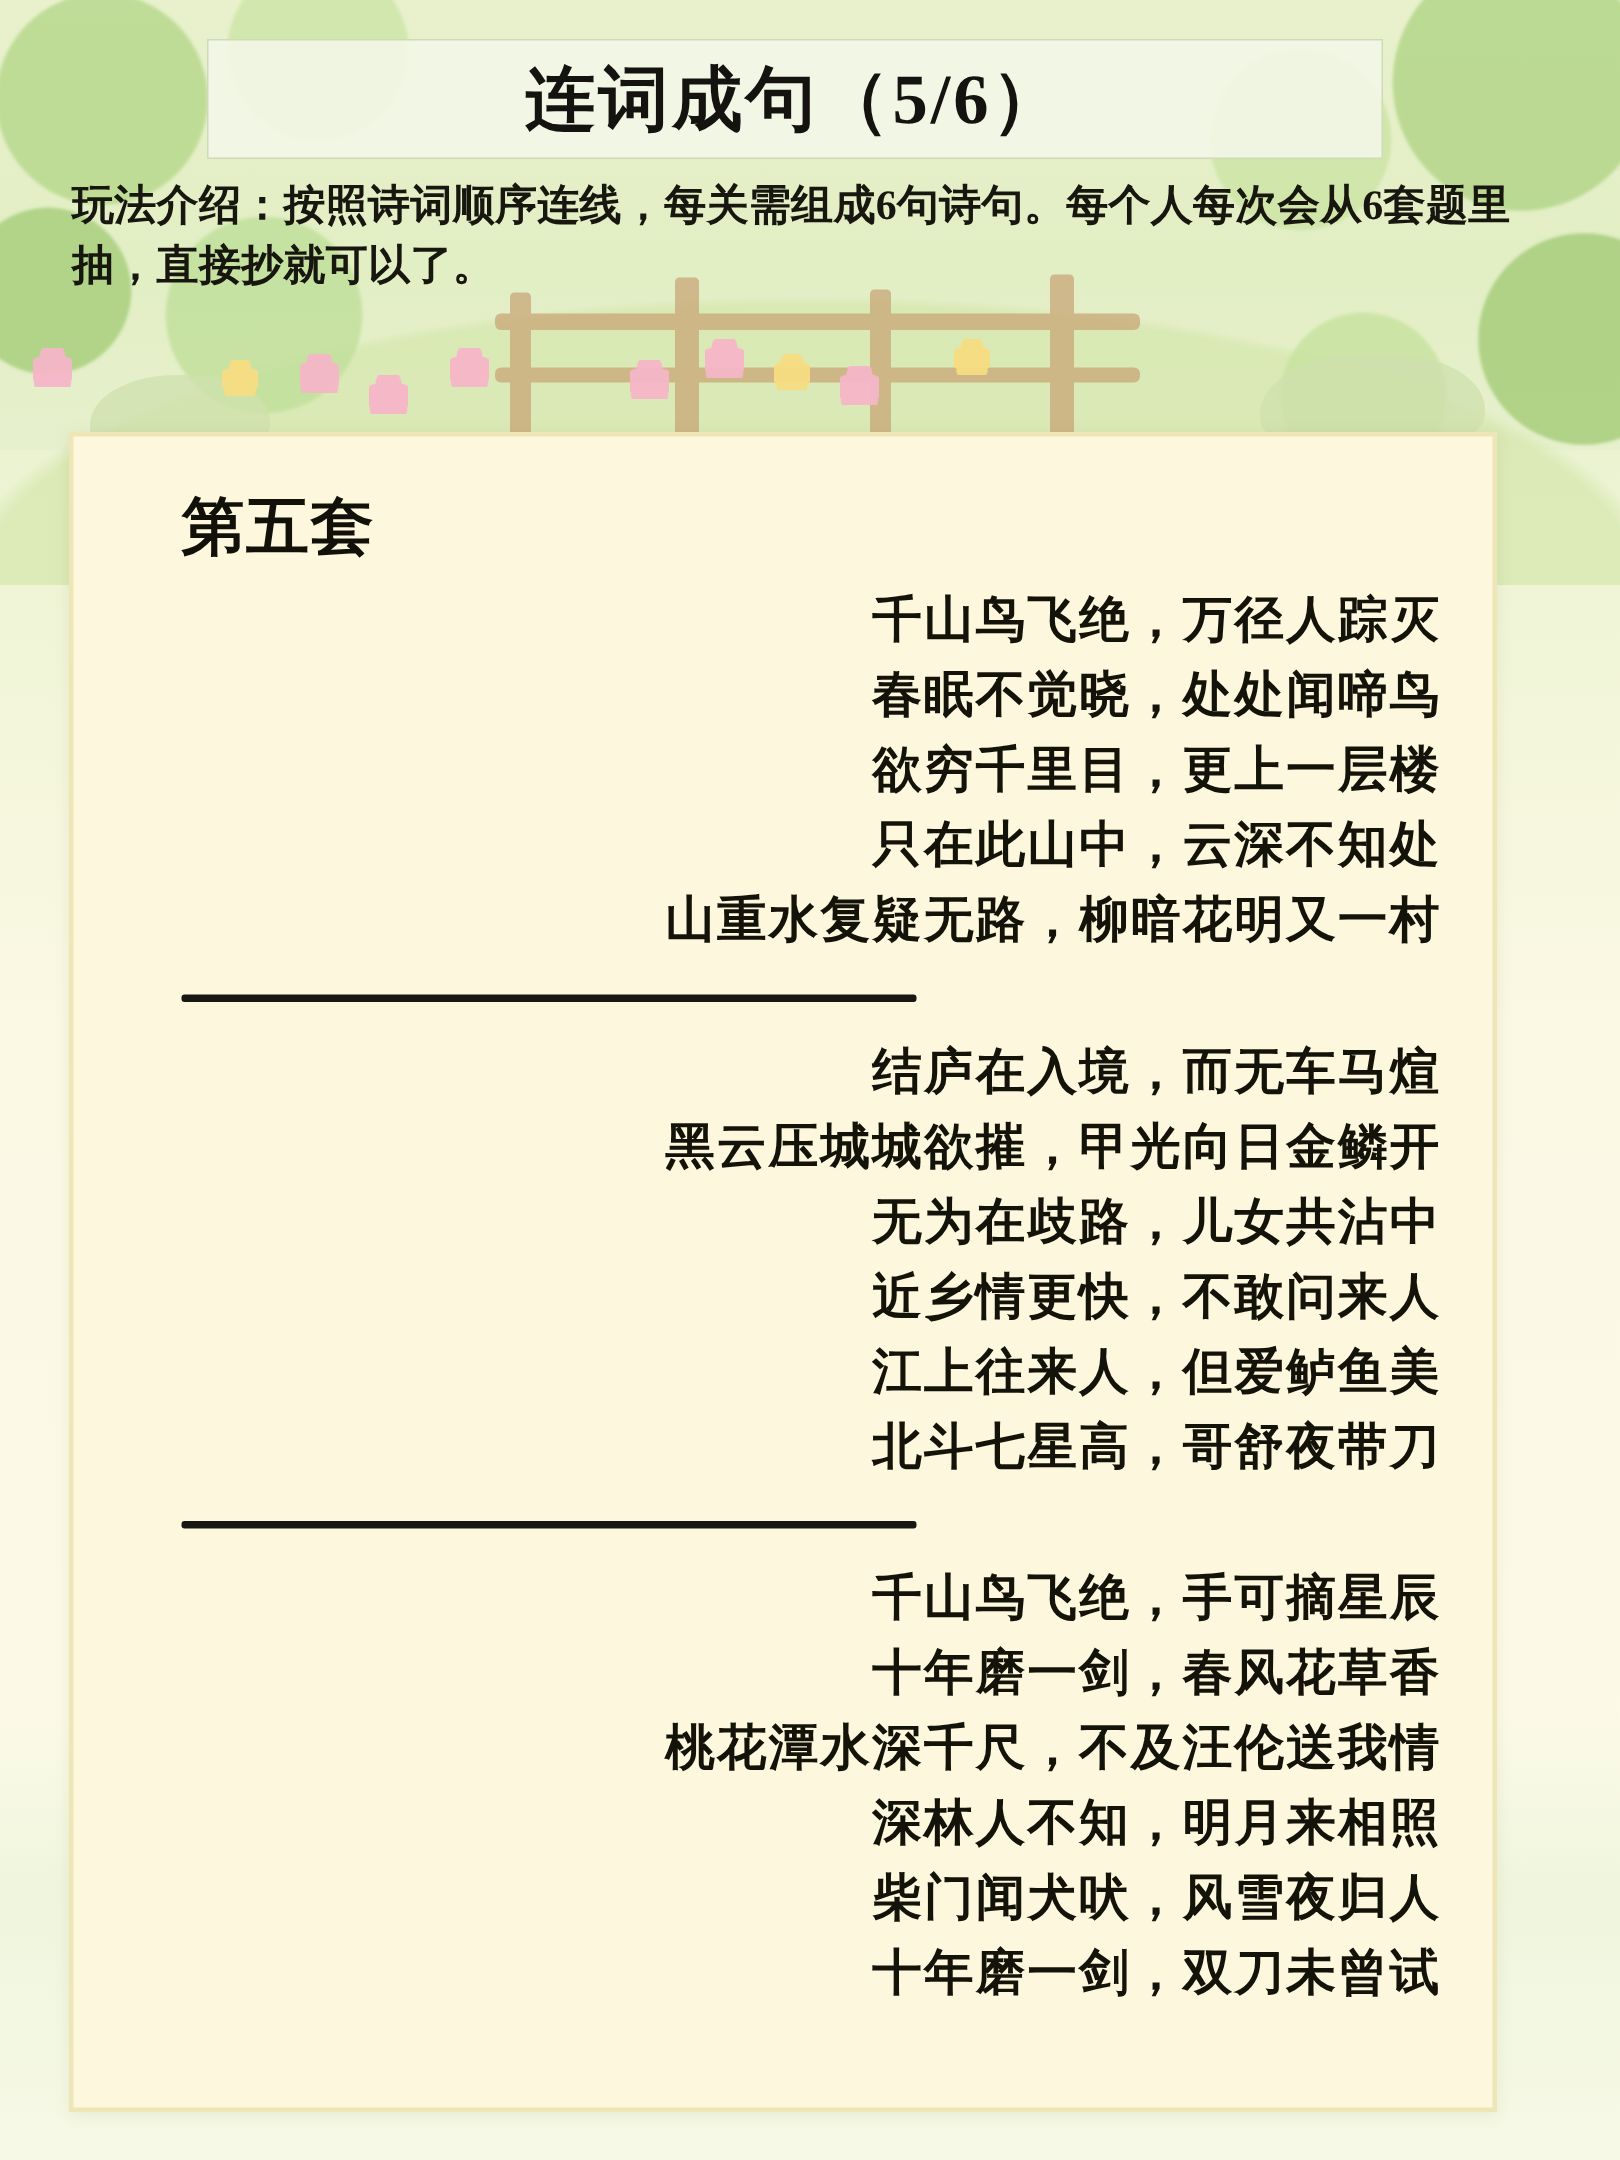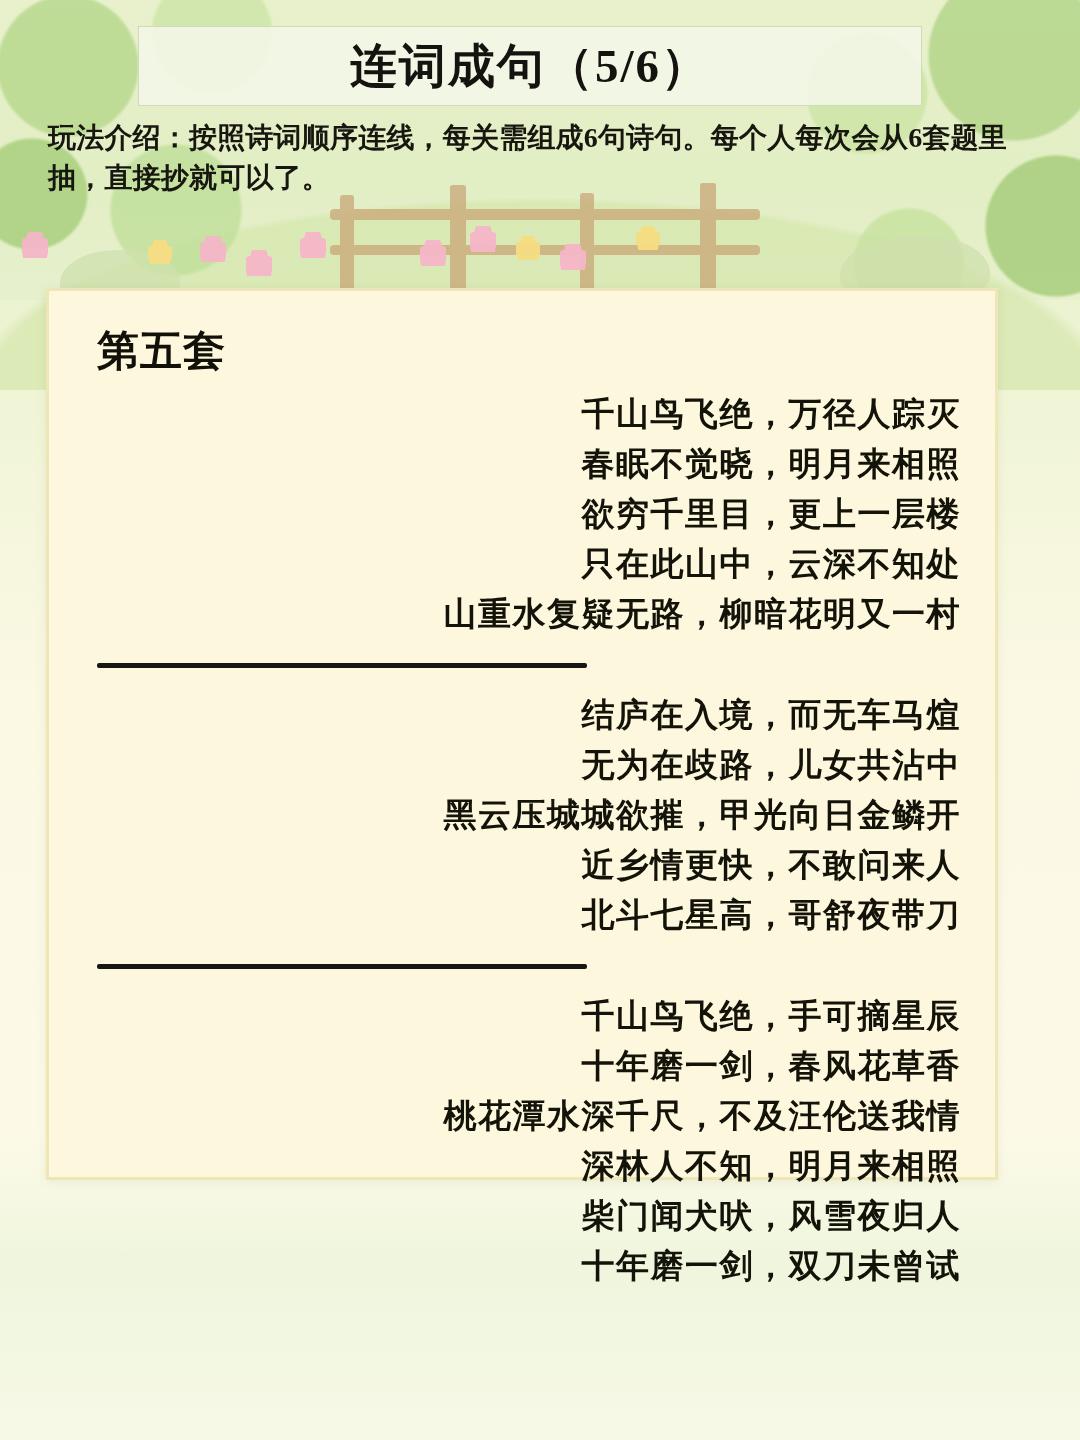--- a/index.html
+++ b/index.html
@@ -128,26 +128,26 @@
     line-height: 1.42;
     color: #17160f;
     letter-spacing: 0.2px;
   }
 
   .card {
     position: absolute;
     left: 46px;
     top: 288px;
     width: 952px;
-    height: 892px;
+    height: 1120px;
     background: #fdf8dd;
     border: 3px solid #efe6b8;
     box-shadow: 0 2px 10px rgba(120, 120, 60, 0.10);
     box-sizing: border-box;
-    padding: 28px 34px 20px 20px;
+    padding: 28px 34px 20px 44px;
   }
   .card-title {
     font-family: "Liberation Serif", "DejaVu Serif", serif;
     font-weight: bold;
     font-size: 42px;
     color: #121109;
     margin: 4px 0 10px 28px;
     letter-spacing: 1px;
   }
   .group { margin: 0 0 0 28px; text-align: right; }
@@ -215,33 +215,34 @@
       <div class="title-text">连词成句（5/6）</div>
     </div>
 
     <div class="intro">玩法介绍：按照诗词顺序连线，每关需组成6句诗句。每个人每次会从6套题里抽，直接抄就可以了。</div>
 
     <div class="card">
       <div class="card-title">第五套</div>
 
       <div class="group">
         <div class="line">千山鸟飞绝，万径人踪灭</div>
-        <div class="line">春眠不觉晓，明月来相照</div>
+        <div class="line">春眠不觉晓，处处闻啼鸟</div>
         <div class="line">欲穷千里目，更上一层楼</div>
         <div class="line">只在此山中，云深不知处</div>
         <div class="line">山重水复疑无路，柳暗花明又一村</div>
       </div>
 
       <div class="divider"></div>
 
       <div class="group">
         <div class="line">结庐在入境，而无车马煊</div>
+        <div class="line">黑云压城城欲摧，甲光向日金鳞开</div>
         <div class="line">无为在歧路，儿女共沾中</div>
-        <div class="line">黑云压城城欲摧，甲光向日金鳞开</div>
         <div class="line">近乡情更快，不敢问来人</div>
+        <div class="line">江上往来人，但爱鲈鱼美</div>
         <div class="line">北斗七星高，哥舒夜带刀</div>
       </div>
 
       <div class="divider"></div>
 
       <div class="group">
         <div class="line">千山鸟飞绝，手可摘星辰</div>
         <div class="line">十年磨一剑，春风花草香</div>
         <div class="line">桃花潭水深千尺，不及汪伦送我情</div>
         <div class="line">深林人不知，明月来相照</div>

